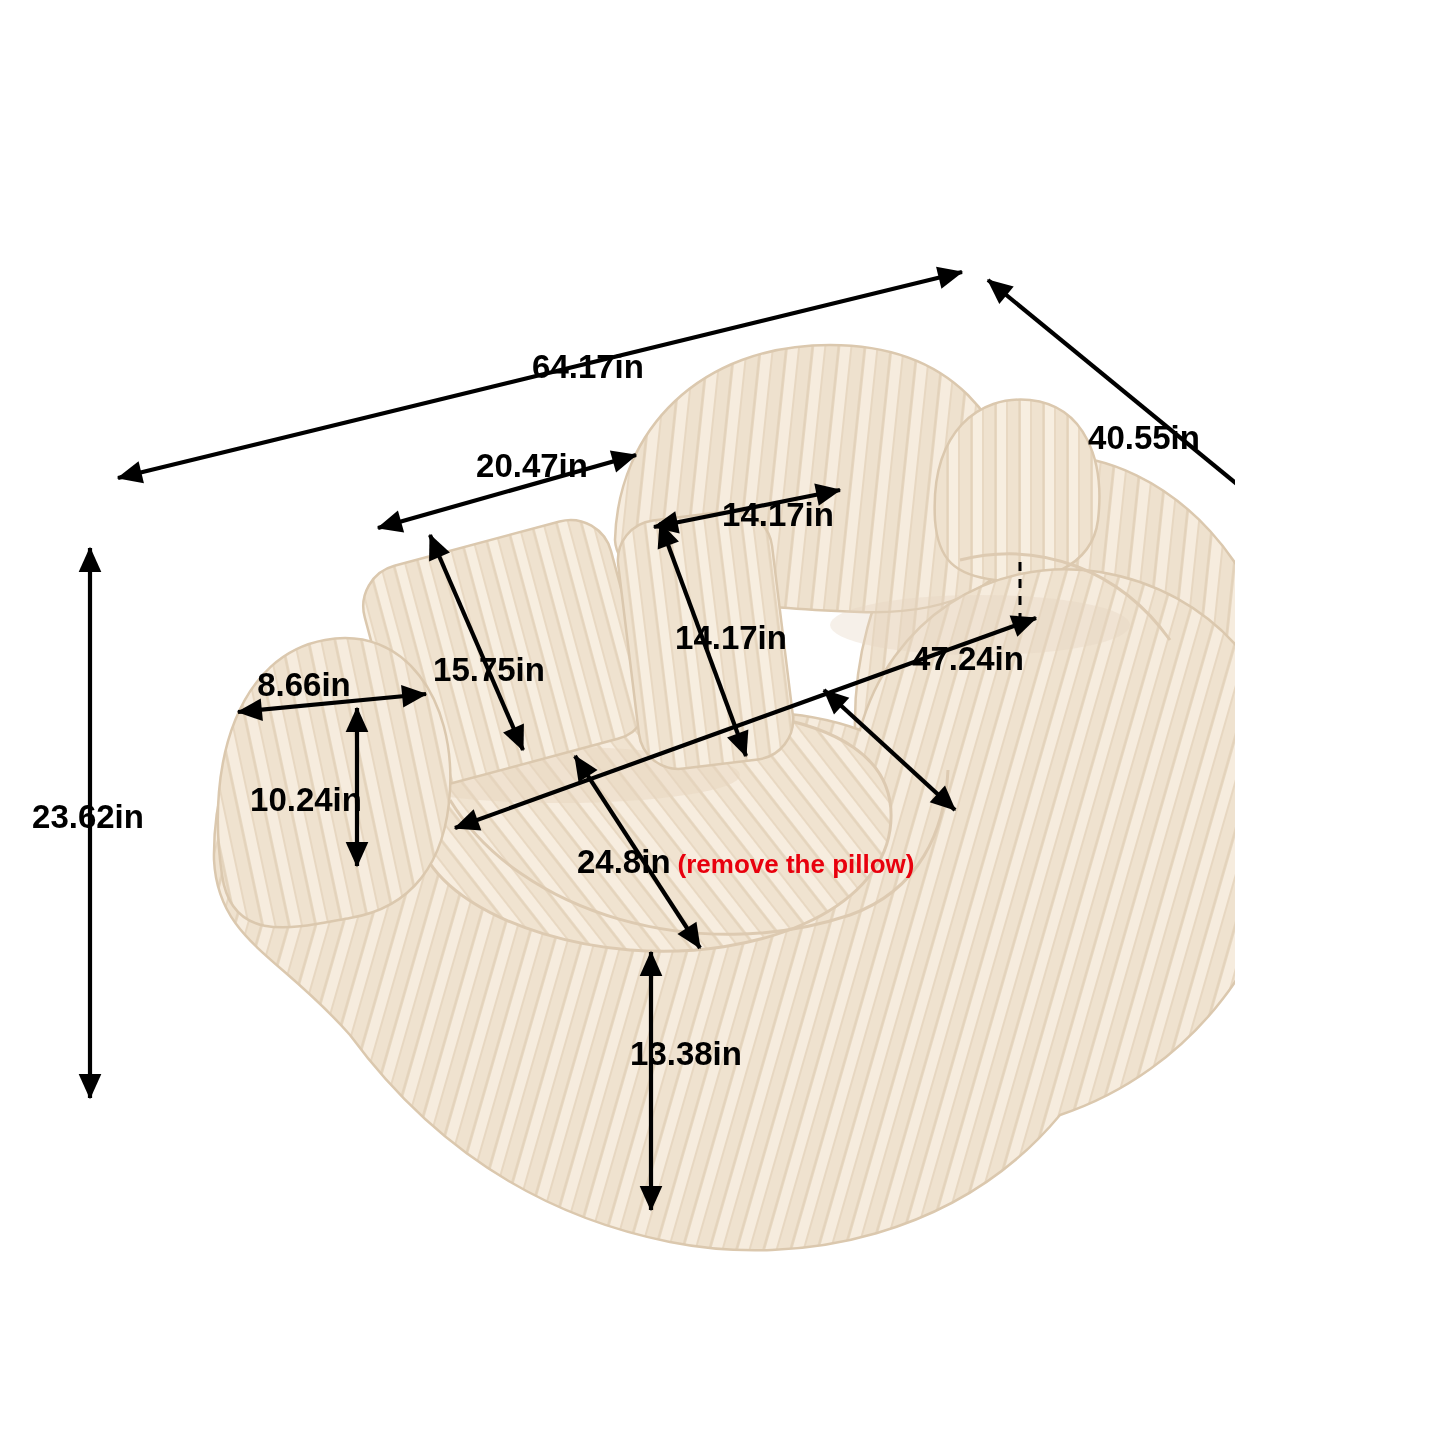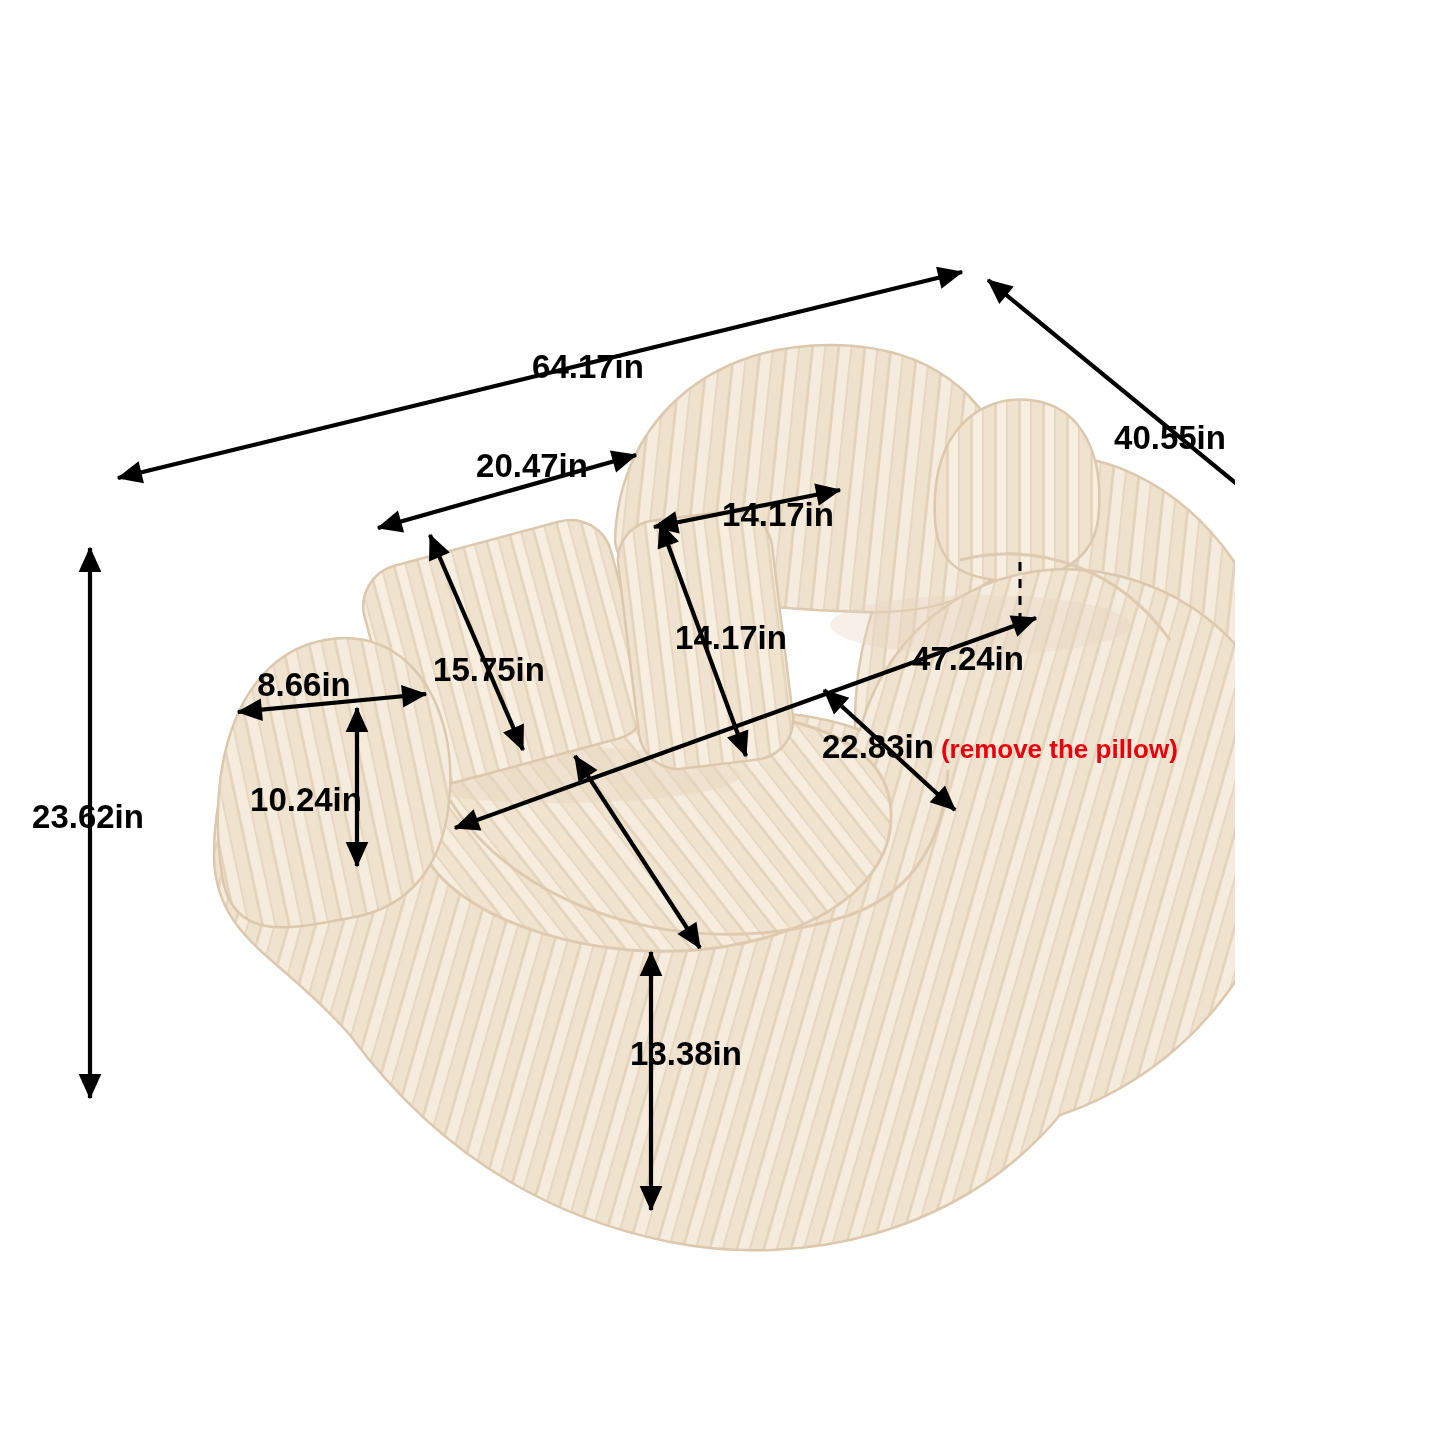--- a/index.html
+++ b/index.html
@@ -107,30 +107,30 @@
       <line x1="357" y1="708" x2="357" y2="866" marker-start="url(#ah)" marker-end="url(#ah)"></line>
       <line x1="455" y1="828" x2="1036" y2="618" marker-start="url(#ah)" marker-end="url(#ah)"></line>
       <line x1="824" y1="690" x2="955" y2="810" marker-start="url(#ah)" marker-end="url(#ah)"></line>
       <line x1="575" y1="756" x2="700" y2="948" marker-start="url(#ah)" marker-end="url(#ah)"></line>
       <line x1="651" y1="952" x2="651" y2="1210" marker-start="url(#ah)" marker-end="url(#ah)"></line>
       <line x1="1020" y1="562" x2="1020" y2="622" stroke-width="3" stroke-dasharray="9 8"></line>
     </g>
   </svg>
 
   <div class="dim" style="left:588px;top:366px">64.17in</div>
-  <div class="dim" style="left:1170px;top:437px">40.55in</div>
+  <div class="dim" style="left:1144px;top:437px">40.55in</div>
   <div class="dim" style="left:88px;top:816px">23.62in</div>
   <div class="dim" style="left:532px;top:465px">20.47in</div>
   <div class="dim" style="left:778px;top:514px">14.17in</div>
   <div class="dim" style="left:489px;top:669px">15.75in</div>
   <div class="dim" style="left:731px;top:637px">14.17in</div>
   <div class="dim" style="left:304px;top:684px">8.66in</div>
   <div class="dim" style="left:306px;top:799px">10.24in</div>
   <div class="dim" style="left:968px;top:658px">47.24in</div>
 
-  <div class="dim anchor-left" style="left:822px;top:746px">
-    <span>22.83in</span><span class="note">(remove the pillow)</span>
+
+  <div class="dim anchor-left" style="left:577px;top:861px">
+    <span>24.8in</span><span class="note">(remove the pillow)</span>
   </div>
-
 
   <div class="dim" style="left:686px;top:1053px">13.38in</div>
 
 </div>
 
 </body></html>

